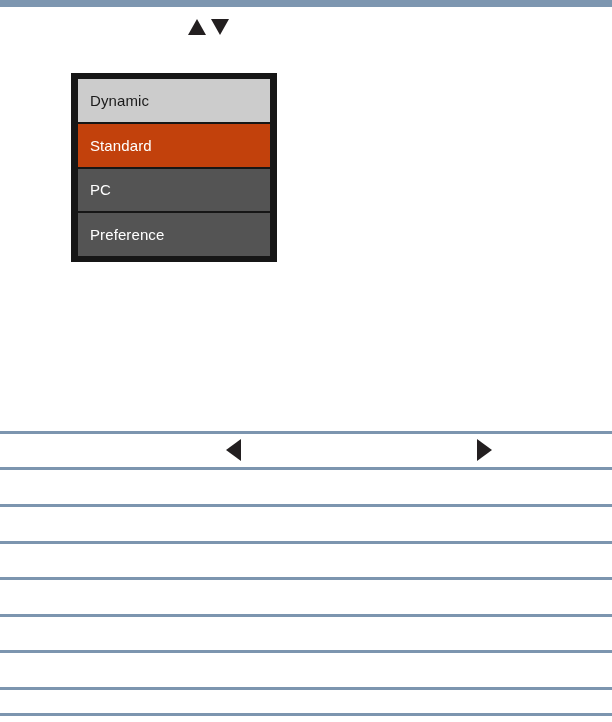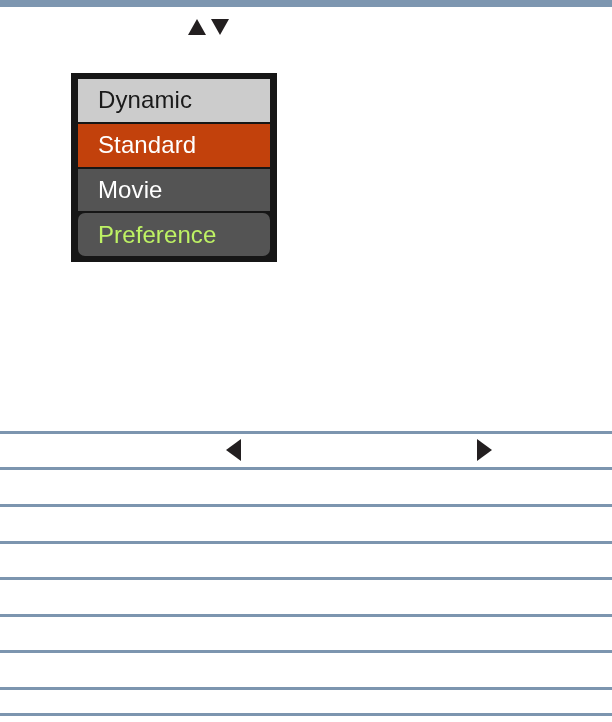--- a/index.html
+++ b/index.html
@@ -76,25 +76,25 @@
   .osd-list {
     display: flex;
     flex-direction: column;
     gap: 2px;
     height: 100%;
   }
   .osd-item {
     flex: 1 1 0;
     display: flex;
     align-items: center;
-    padding-left: 20px;
+    padding-left: 12px;
     box-sizing: border-box;
     background: #545454;
     color: #ffffff;
-    font-size: 24px;
+    font-size: 15px;
     line-height: 1;
     letter-spacing: 0.1px;
     white-space: nowrap;
   }
   .osd-item.selected {
     background: #cccccc;
     color: #1a1a1a;
   }
 
   
@@ -140,23 +140,23 @@
 
 <div class="osd-menu" style="background: rgb(22, 22, 22);">
   <div class="osd-list">
     <div class="osd-item selected" style="background: rgb(204, 204, 204); color: rgb(26, 26, 26);">
       <span>Dynamic</span>
     </div>
     <div class="osd-item" style="background: #c2410c; color: rgb(255, 255, 255);">
       <span>Standard</span>
     </div>
     <div class="osd-item" style="background: rgb(84, 84, 84); color: rgb(255, 255, 255);">
-      <span>Movie</span>
+      <span>PC</span>
     </div>
-    <div class="osd-item" style="background: rgb(84, 84, 84); color: #bef264; border-radius: 7px;">
+    <div class="osd-item" style="background: rgb(84, 84, 84); color: #ffffff;">
       <span>Preference</span>
     </div>
   </div>
 </div>
 
 <div class="rules" id="rules-layer">
     <div class="rule" style="top: 431px; background: rgb(124, 149, 175); height: 3px;"></div>
     <div class="rule" style="top: 467px; background: rgb(124, 149, 175); height: 3px;"></div>
     <div class="rule" style="top: 504px; background: rgb(124, 149, 175); height: 3px;"></div>
     <div class="rule" style="top: 541px; background: rgb(124, 149, 175); height: 3px;"></div>

